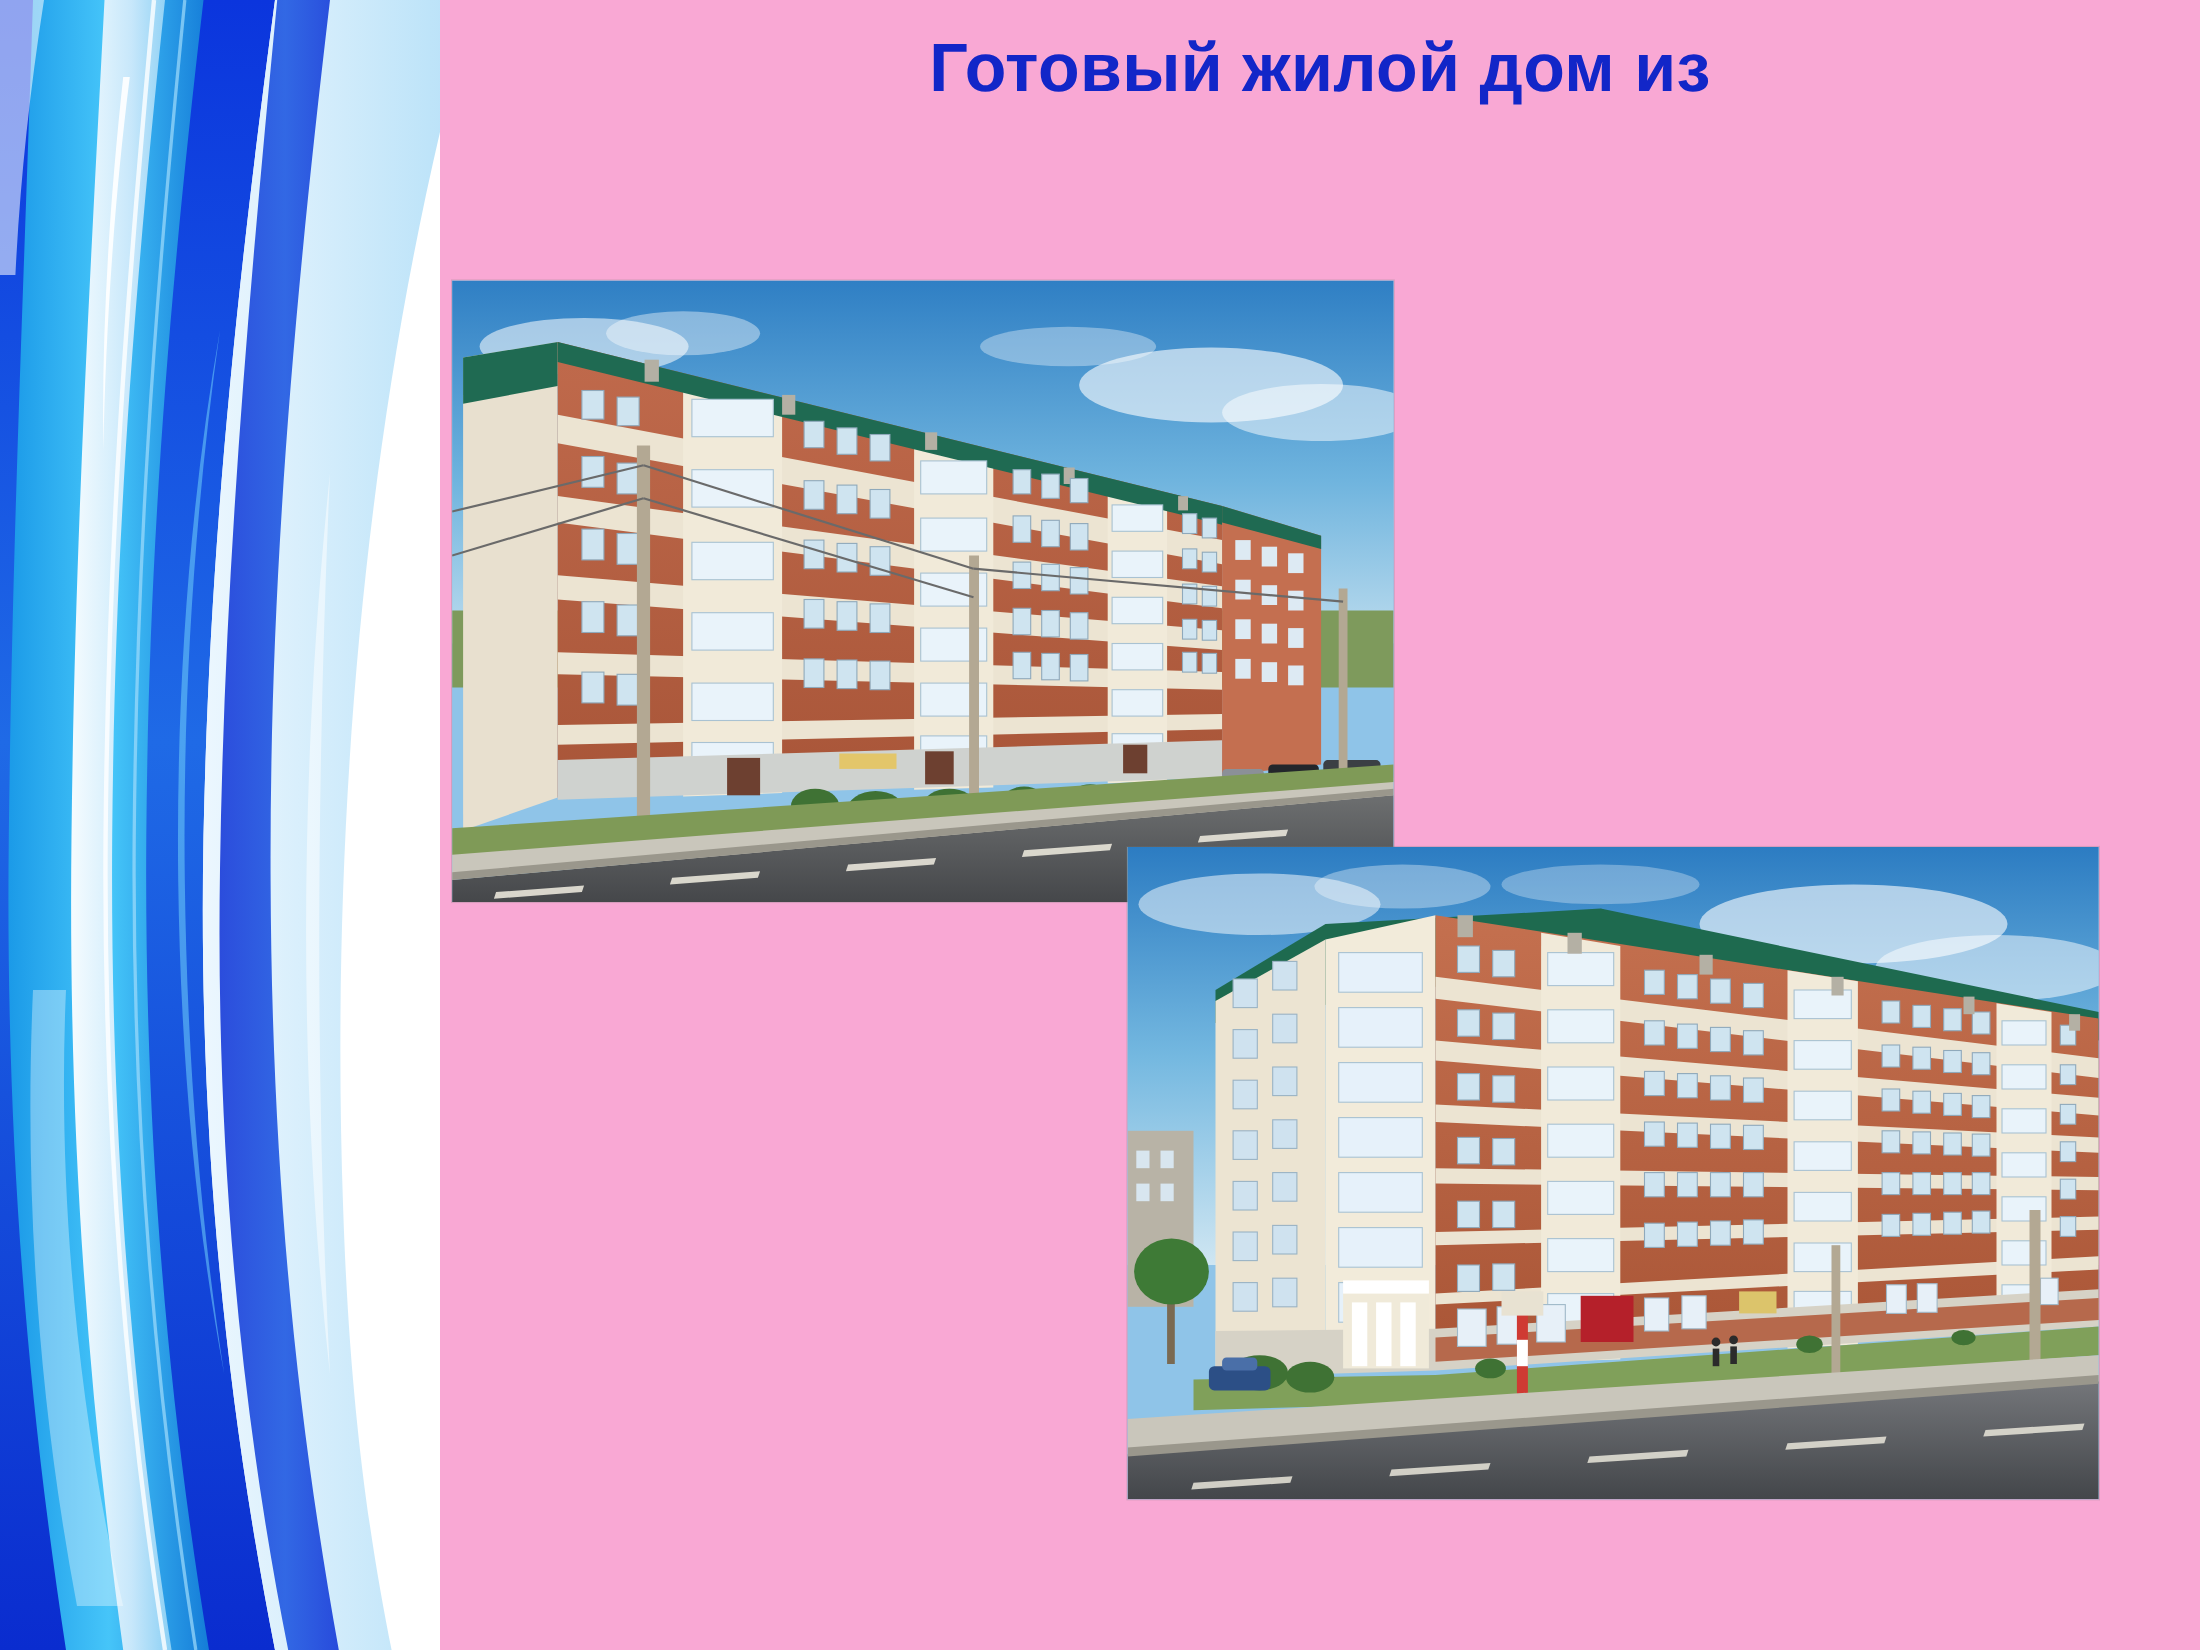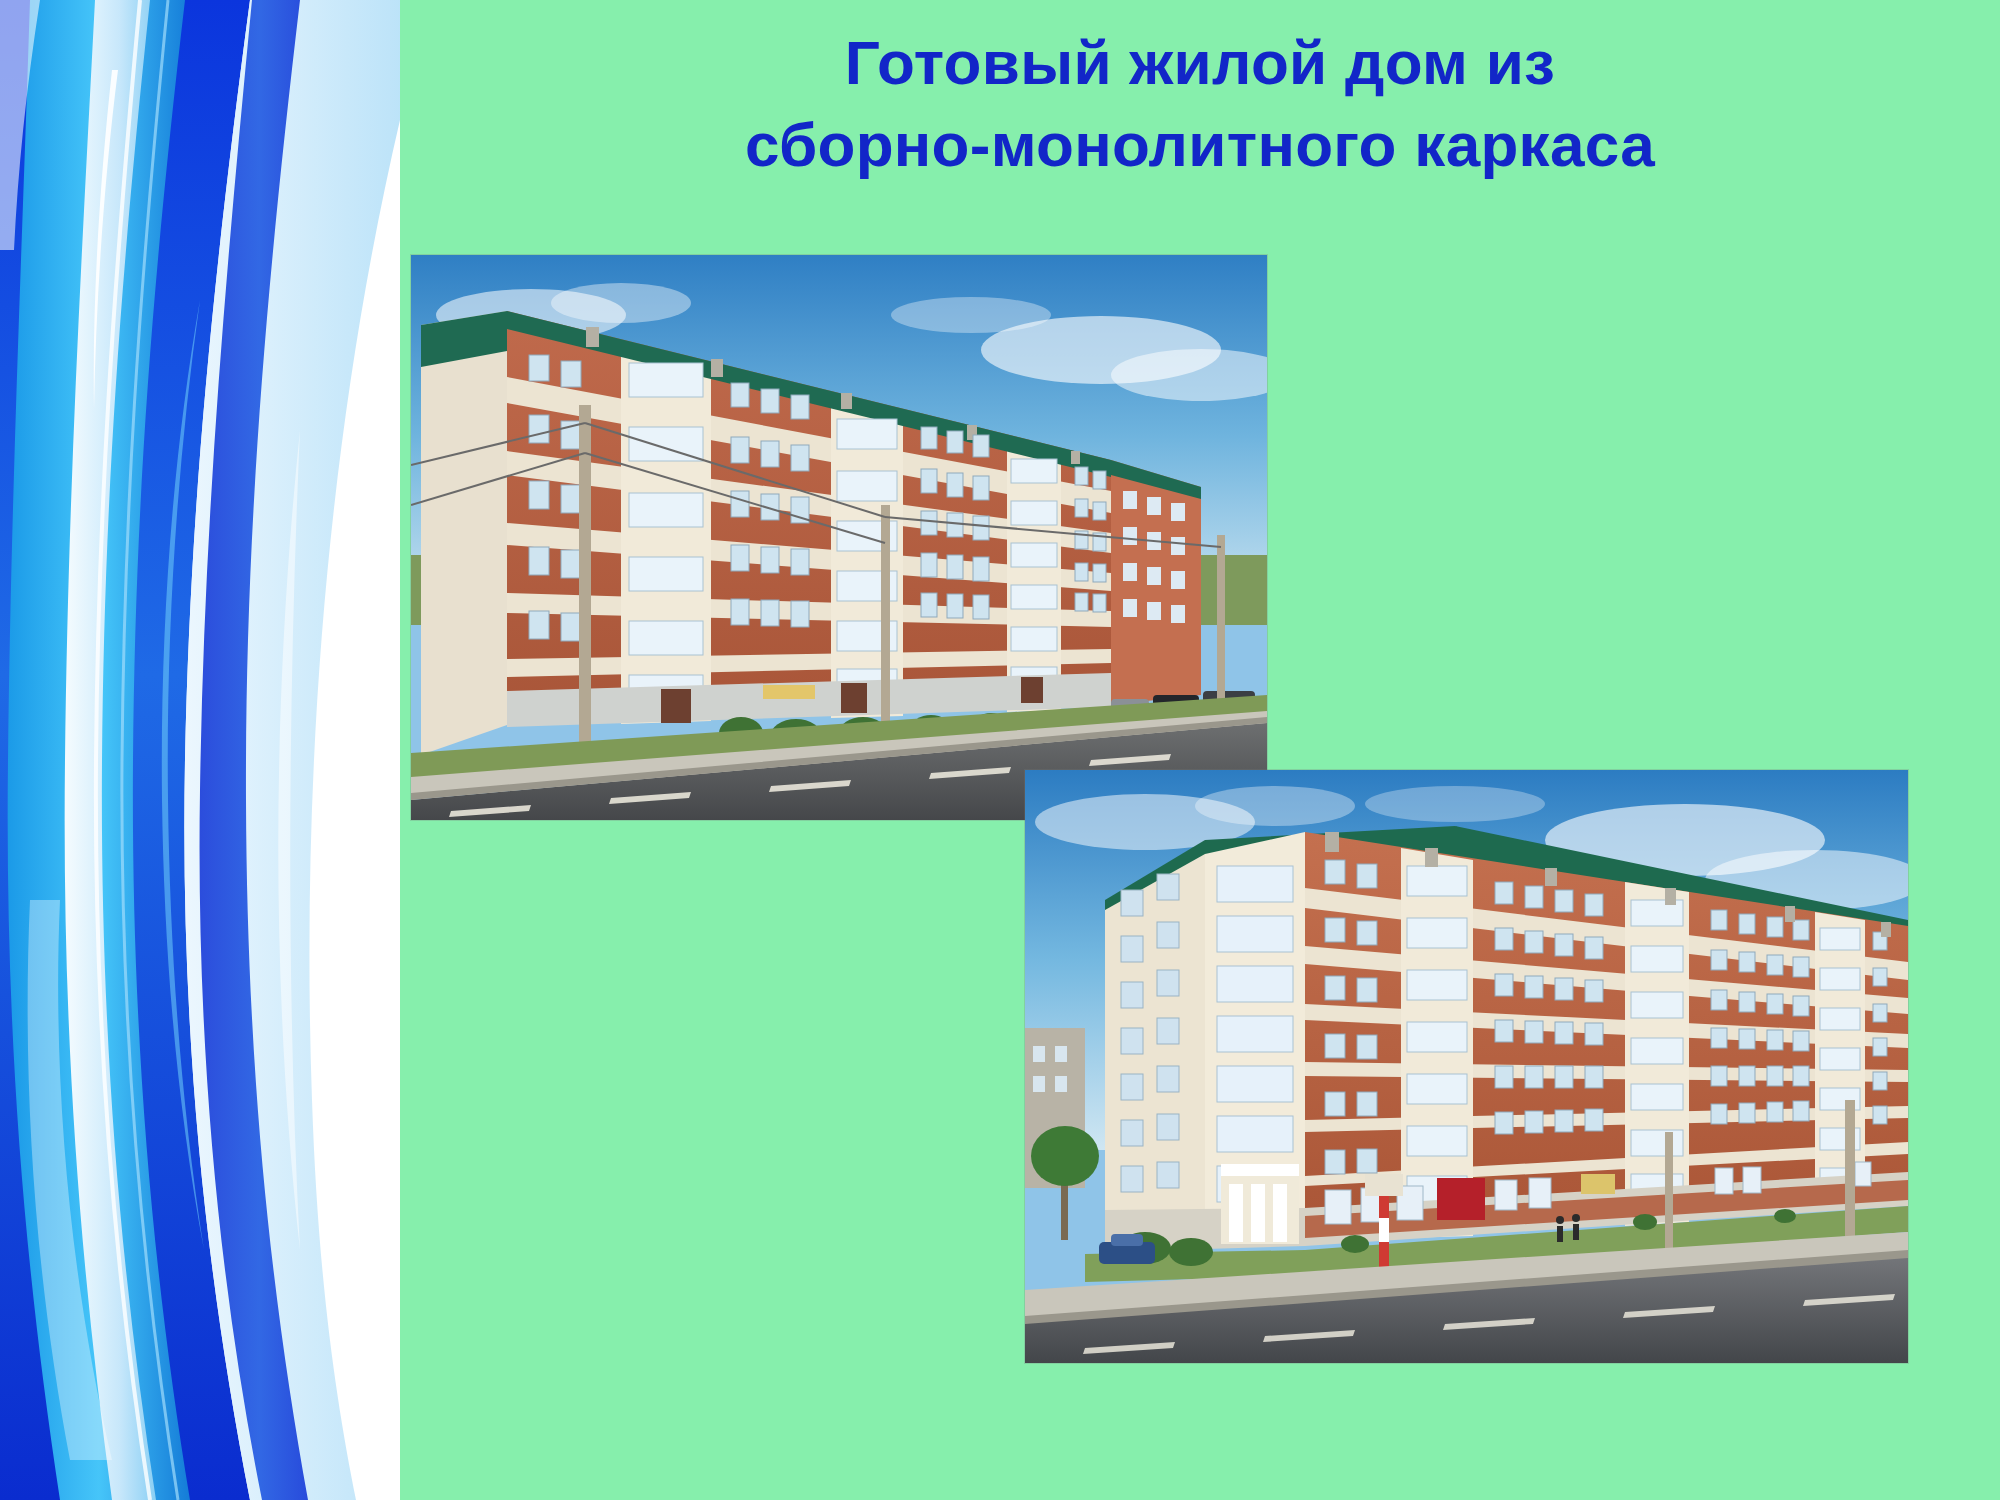--- a/index.html
+++ b/index.html
@@ -10,21 +10,21 @@
   body {
     width: 2000px;
     height: 1500px;
     overflow: hidden;
     font-family: "Liberation Sans", sans-serif;
   }
   .slide {
     position: relative;
     width: 2000px;
     height: 1500px;
-    background: #86efac;
+    background: #f9a8d4;
     overflow: hidden;
   }
 
   
   .deco {
     position: absolute;
     left: 0; top: 0;
     width: 400px; height: 1500px;
     overflow: hidden;
   }
@@ -122,21 +122,20 @@
 
       <path d="M60,900 C52,1080 70,1280 112,1460 L70,1460 C34,1270 22,1080 30,900 Z" fill="#ffffff" opacity="0.35"></path>
       <path d="M300,430 C272,700 270,980 300,1250 C286,980 288,700 300,430 Z" fill="#ffffff" opacity="0.5"></path>
 
       <path d="M0,0 L40,0 C26,90 18,170 14,250 L0,250 Z" fill="#ffffff" opacity="0.55"></path>
     </svg>
   </div>
 
   <div class="title">
     <div>Готовый жилой дом из</div>
-    <div>сборно-монолитного каркаса</div>
   </div>
 
   <div class="photo photo-a">
     <svg width="856" height="565" viewBox="0 0 856 565" xmlns="http://www.w3.org/2000/svg">
       <defs>
         <linearGradient id="skyA" x1="0" y1="0" x2="0" y2="1">
           <stop offset="0%" stop-color="#2f7fc4"></stop>
           <stop offset="55%" stop-color="#6fb4de"></stop>
           <stop offset="100%" stop-color="#bcdcee"></stop>
         </linearGradient>

